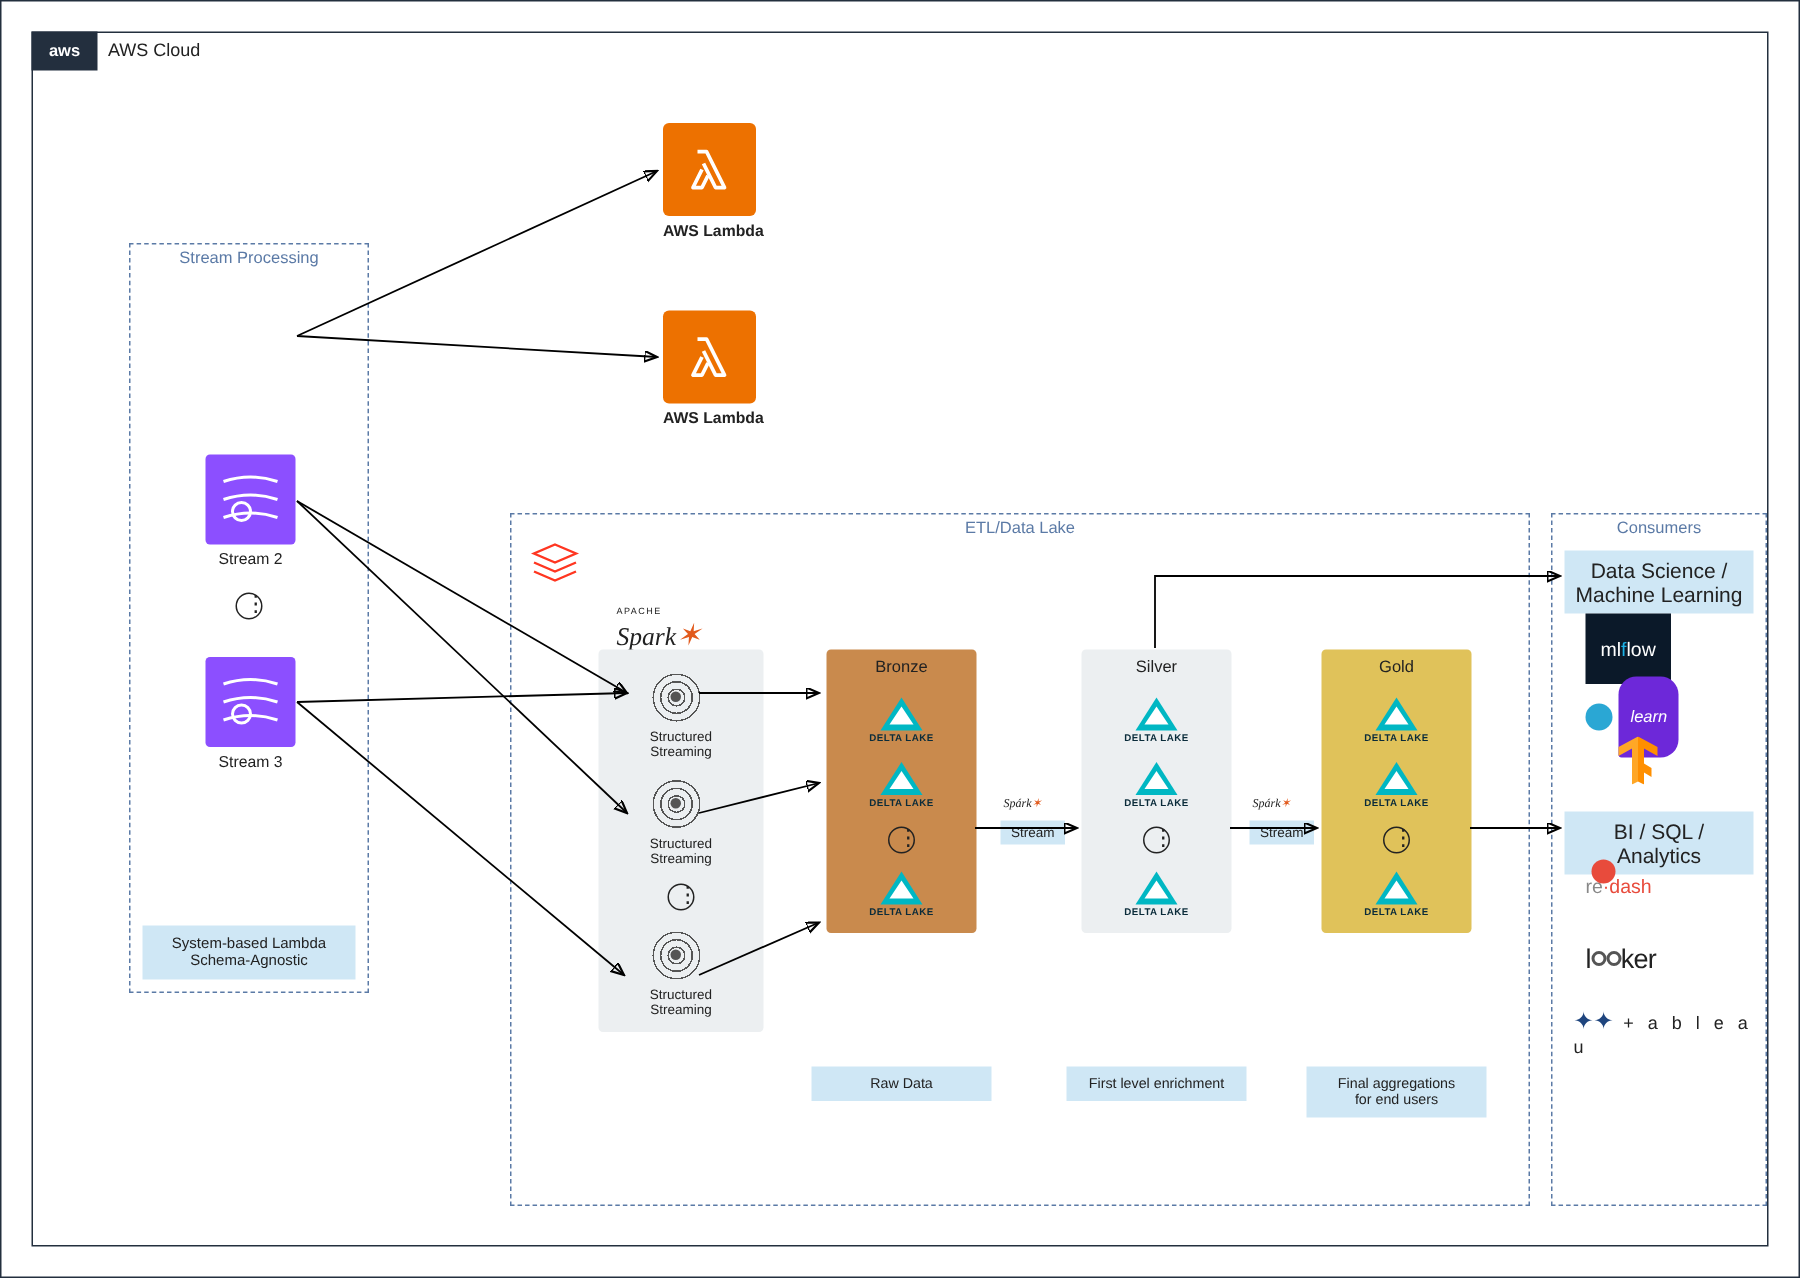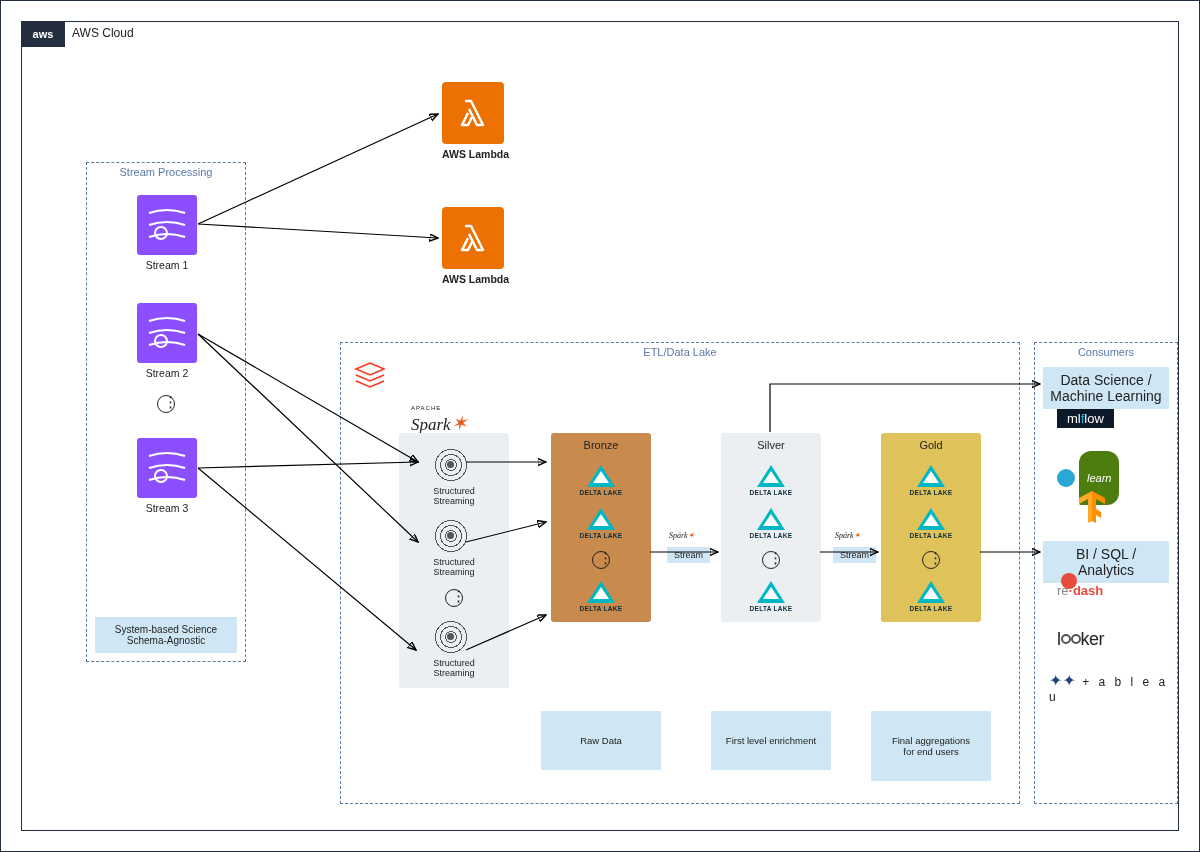--- a/index.html
+++ b/index.html
@@ -17,21 +17,21 @@
 .kinesis { width: 60px; height: 60px; background: #8C4FFF; border-radius: 3px; display: flex; align-items: center; justify-content: center; }
 .node-label { text-align: center; font-size: 10.5px; margin-top: 4px; }
 
 
 .lambda { width: 62px; height: 62px; background: #ED7100; border-radius: 4px; display: flex; align-items: center; justify-content: center; }
 
 
 .stage { position: absolute; width: 100px; border-radius: 3px; }
 .stage-head { text-align: center; font-size: 11px; padding: 6px 0; }
 .stage-body { display: flex; flex-direction: column; align-items: center; gap: 12px; padding: 8px 14px 10px; }
-.stage-caption { position: absolute; width: 120px; left: -10px; background: #cfe7f5; text-align: center; font-size: 9.5px; padding: 24px 2px; }
+.stage-caption { position: absolute; width: 120px; left: -10px; background: #cfe7f5; text-align: center; font-size: 9.5px; padding: 6px 2px; }
 
 .delta { display: flex; flex-direction: column; align-items: center; }
 .delta-tri { width: 0; height: 0; border-left: 14px solid transparent; border-right: 14px solid transparent; border-bottom: 22px solid #00b7c3; position: relative; }
 .delta-tri::after { content: ""; position: absolute; left: -8px; top: 6px; width: 0; height: 0; border-left: 8px solid transparent; border-right: 8px solid transparent; border-bottom: 12px solid #fff; }
 .delta-txt { font-size: 6.5px; font-weight: bold; letter-spacing: 0.3px; margin-top: 2px; color: #0a2b3a; }
 
 .circ-stream { width: 36px; height: 36px; border-radius: 50%; background: repeating-radial-gradient(circle, #555 0 1px, transparent 1px 5px); position: relative; }
 .circ-stream::after { content: ""; position: absolute; width: 7px; height: 7px; background: #555; border-radius: 50%; left: 14px; top: 14px; }
 .ss-label { font-size: 9px; text-align: center; margin-top: 3px; }
 
@@ -53,33 +53,20 @@
 <body>
 
 <div class="outer">
   <div class="cloud-frame">
     <div class="aws-badge">aws</div>
     <div class="cloud-label">AWS Cloud</div>
 
     <div class="group" style="left:64px; top:140px; width:160px; height:500px;">
       <div class="group-title">Stream Processing</div>
 
-      <div style="position:absolute; left:50px; top:32px;">
-        <div class="kinesis">
-          <svg width="44" height="44" viewBox="0 0 44 44">
-              <g stroke="#fff" stroke-width="2" fill="none">
-                <path d="M4 10 Q22 4 40 10"></path>
-                <path d="M4 22 Q22 16 40 22"></path>
-                <path d="M4 34 Q22 28 40 34"></path>
-                <circle cx="16" cy="30" r="6"></circle>
-              </g>
-            </svg>
-        </div>
-        <div class="node-label">Stream 1</div>
-      </div>
 
       <div style="position:absolute; left:50px; top:140px;">
         <div class="kinesis">
           <svg width="44" height="44" viewBox="0 0 44 44">
               <g stroke="#fff" stroke-width="2" fill="none">
                 <path d="M4 10 Q22 4 40 10"></path>
                 <path d="M4 22 Q22 16 40 22"></path>
                 <path d="M4 34 Q22 28 40 34"></path>
                 <circle cx="16" cy="30" r="6"></circle>
               </g>
@@ -97,21 +84,21 @@
                 <path d="M4 10 Q22 4 40 10"></path>
                 <path d="M4 22 Q22 16 40 22"></path>
                 <path d="M4 34 Q22 28 40 34"></path>
                 <circle cx="16" cy="30" r="6"></circle>
               </g>
             </svg>
         </div>
         <div class="node-label">Stream 3</div>
       </div>
 
-      <div style="position:absolute; left:8px; bottom:8px; right:8px; background:#cfe7f5; text-align:center; font-size:10px; padding:7px 4px; white-space:pre-line;">System-based Science
+      <div style="position:absolute; left:8px; bottom:8px; right:8px; background:#cfe7f5; text-align:center; font-size:10px; padding:7px 4px; white-space:pre-line;">System-based Lambda
 Schema-Agnostic</div>
     </div>
 
     <div style="position:absolute; left:420px; top:60px;">
       <div class="lambda">
         <svg width="36" height="36" viewBox="0 0 36 36">
             <g stroke="#fff" stroke-width="2.5" fill="none" stroke-linejoin="round">
               <path d="M10 6 L16 6 L28 30 L22 30 L14 14"></path>
               <path d="M13 18 L7 30 L13 30 L17 22"></path>
             </g>
@@ -239,38 +226,38 @@
       <div class="spark-mini" style="left:494px; top:188px;"><span style="font-family:Georgia,serif;">Spárk</span><span class="star">✶</span></div>
       <div class="stream-pill" style="left:492px; top:204px;">Stream</div>
     </div>
 
     <div class="group" style="left:1012px; top:320px; width:144px; height:462px;">
       <div class="group-title">Consumers</div>
       <div style="position:absolute; left:8px; top:24px; right:8px;">
         <div class="consumer-box" style="white-space:pre-line;">Data Science /
 Machine Learning</div>
       </div>
-      <div style="position:absolute; left:22px; top:66px; background:#0b1929; color:#fff; padding:2px 10px; font-size:13px;">ml<span style="color:#1cb1e6;">f</span>low</div>
+      <div style="position:absolute; left:22px; top:66px; background:#0b1929; color:#fff; padding:16px 10px; font-size:13px;">ml<span style="color:#1cb1e6;">f</span>low</div>
       <div style="position:absolute; left:22px; top:108px; display:flex; align-items:center; gap:4px;">
         <span style="width:18px;height:18px;background:#2aa7d4;border-radius:50%;display:inline-block;"></span>
-        <span style="background:#4d7c0f;border-radius:12px 12px 12px 2px;padding:21px 8px;color:#fff;font-size:11px;font-style:italic;">learn</span>
+        <span style="background:#6d28d9;border-radius:12px 12px 12px 2px;padding:21px 8px;color:#fff;font-size:11px;font-style:italic;">learn</span>
       </div>
       <div style="position:absolute; left:42px; top:148px;">
         <svg width="30" height="32" viewBox="0 0 30 32">
             <g>
               <path fill="#ff8f00" d="M15 0 L28 7 L28 13 L19 8 L19 18 L24 21 L24 27 L19 24 L19 32 L15 30 Z"></path>
               <path fill="#ffa726" d="M15 0 L2 7 L2 13 L11 8 L11 32 L15 30 Z"></path>
             </g>
           </svg>
       </div>
       <div style="position:absolute; left:8px; top:198px; right:8px;">
         <div class="consumer-box">BI / SQL / Analytics</div>
       </div>
       <div style="position:absolute; left:22px; top:240px;" class="logo-txt">
-        <span style="color:#888;">re</span><span style="color:#e84b3c; font-weight:bold; position:relative;text-align:right;">·dash<span style="position:absolute;left:-8px;top:-10px;width:16px;height:16px;background:#e84b3c;border-radius:50%;"></span></span>
+        <span style="color:#888;">re</span><span style="color:#e84b3c; font-weight:normal; position:relative;text-align:right;">·dash<span style="position:absolute;left:-8px;top:-10px;width:16px;height:16px;background:#e84b3c;border-radius:50%;"></span></span>
       </div>
       <div style="position:absolute; left:22px; top:286px; font-size:18px; letter-spacing:-0.5px;">l<span style="display:inline-block;width:10px;height:10px;border:2px solid #555;border-radius:50%;vertical-align:1px;"></span><span style="display:inline-block;width:10px;height:10px;border:2px solid #555;border-radius:50%;vertical-align:1px;"></span>ker</div>
       <div style="position:absolute; left:14px; top:328px; font-size:12px; letter-spacing:3px;">
         <span style="color:#1f457e;font-size:16px;letter-spacing:0;">✦✦</span> <span>+ a b l e a u</span>
       </div>
     </div>
 
     <svg class="conn">
       <defs>
         <marker id="arrow" markerWidth="8" markerHeight="8" refX="7" refY="3" orient="auto">

